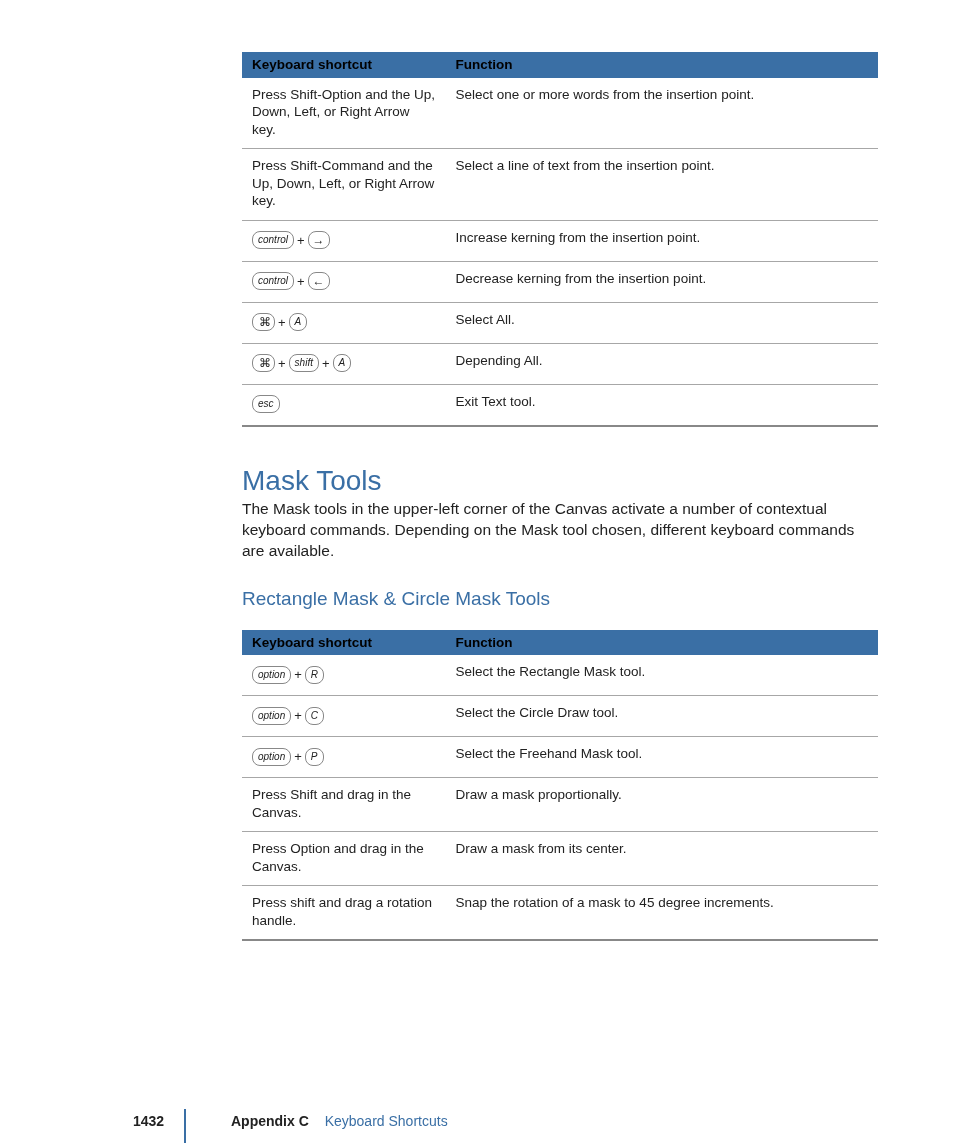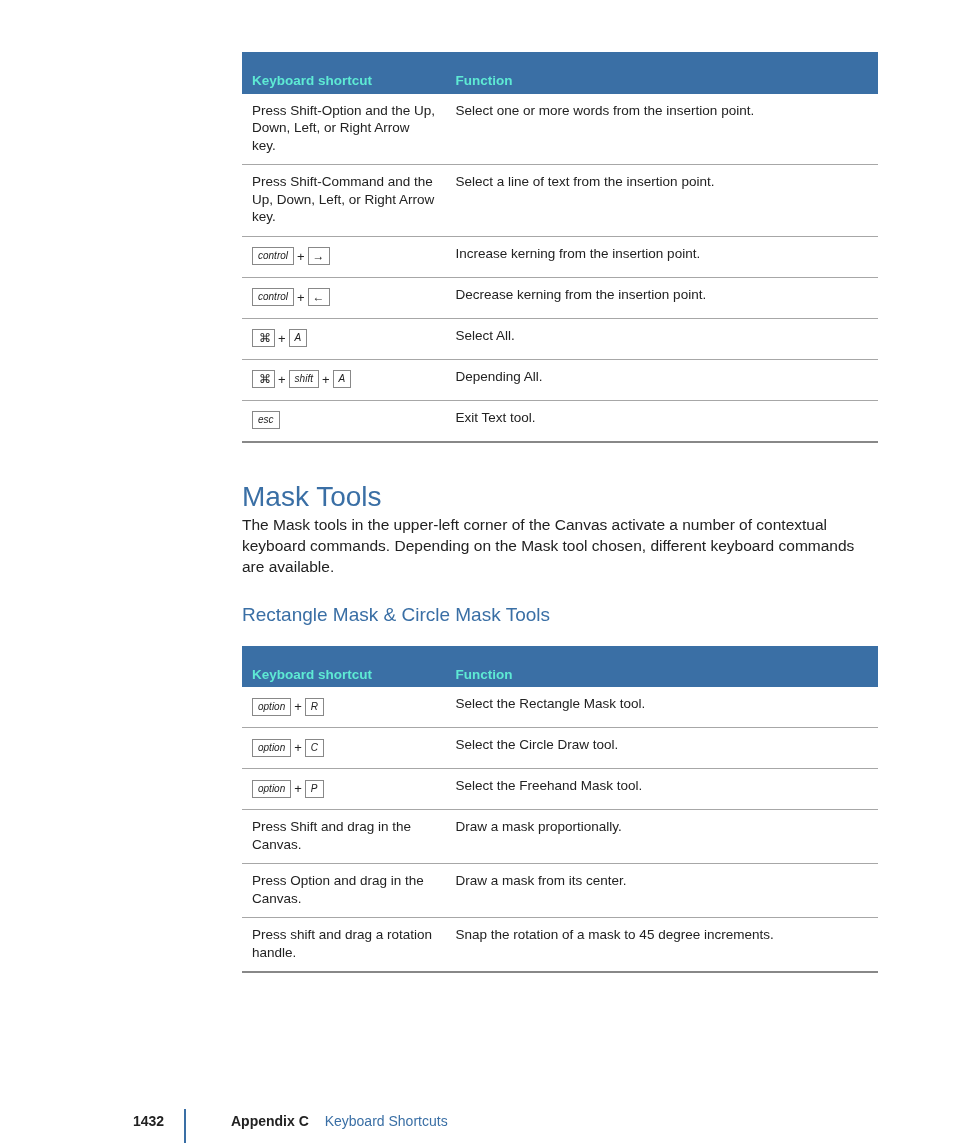--- a/index.html
+++ b/index.html
@@ -20,44 +20,44 @@
     width: 636px;
   }
   .tbl {
     width: 100%;
     border-collapse: collapse;
     font-size: 13.5px;
     line-height: 1.3;
   }
   .tbl thead th {
     background: #3a6fa5;
-    color: #5eead4;
+    color: #000000;
     text-align: left;
     font-weight: 700;
-    padding: 20px 10px 4px 10px;
+    padding: 4px 10px 4px 10px;
     font-size: 13.5px;
   }
   .tbl tbody td {
     padding: 8px 10px 10px 10px;
     vertical-align: top;
     border-bottom: 1px solid #a7a7a7;
   }
   .tbl tbody tr.last td { border-bottom: 2px solid #888; }
   .tbl col.shortcut { width: 32%; }
   .tbl col.func { width: 68%; }
 
   .keycap {
     display: inline-flex;
     align-items: center;
     justify-content: center;
     min-width: 14px;
     height: 18px;
     padding: 0 5px;
     border: 1px solid #888;
-    border-radius: 0;
+    border-radius: 8px;
     font-size: 10px;
     font-style: italic;
     font-family: inherit;
     line-height: 1;
     vertical-align: middle;
     box-sizing: border-box;
   }
   .keycap.icon { font-style: normal; font-size: 12px; padding: 0 3px; min-width: 22px;}
   .keycap .apple { font-style: normal; margin-right: 3px; font-size: 11px;}
   .keycap .cmd   { font-style: normal; font-size: 12px;}

